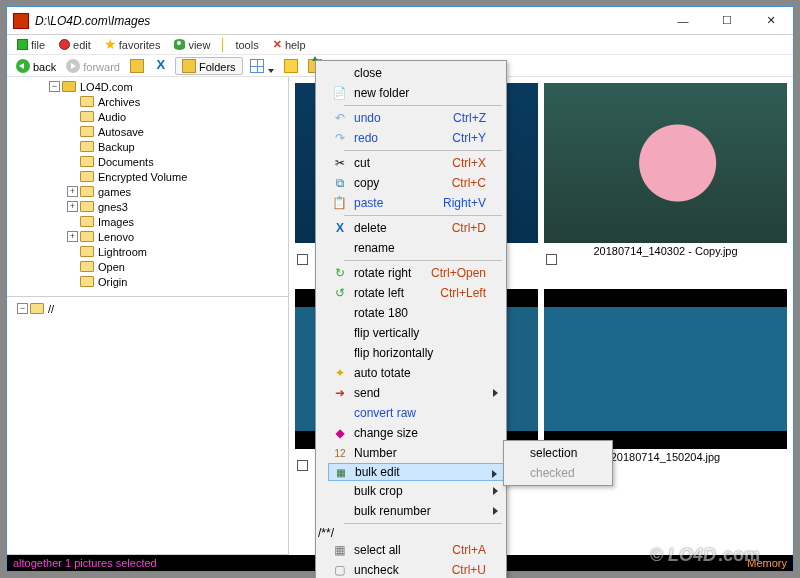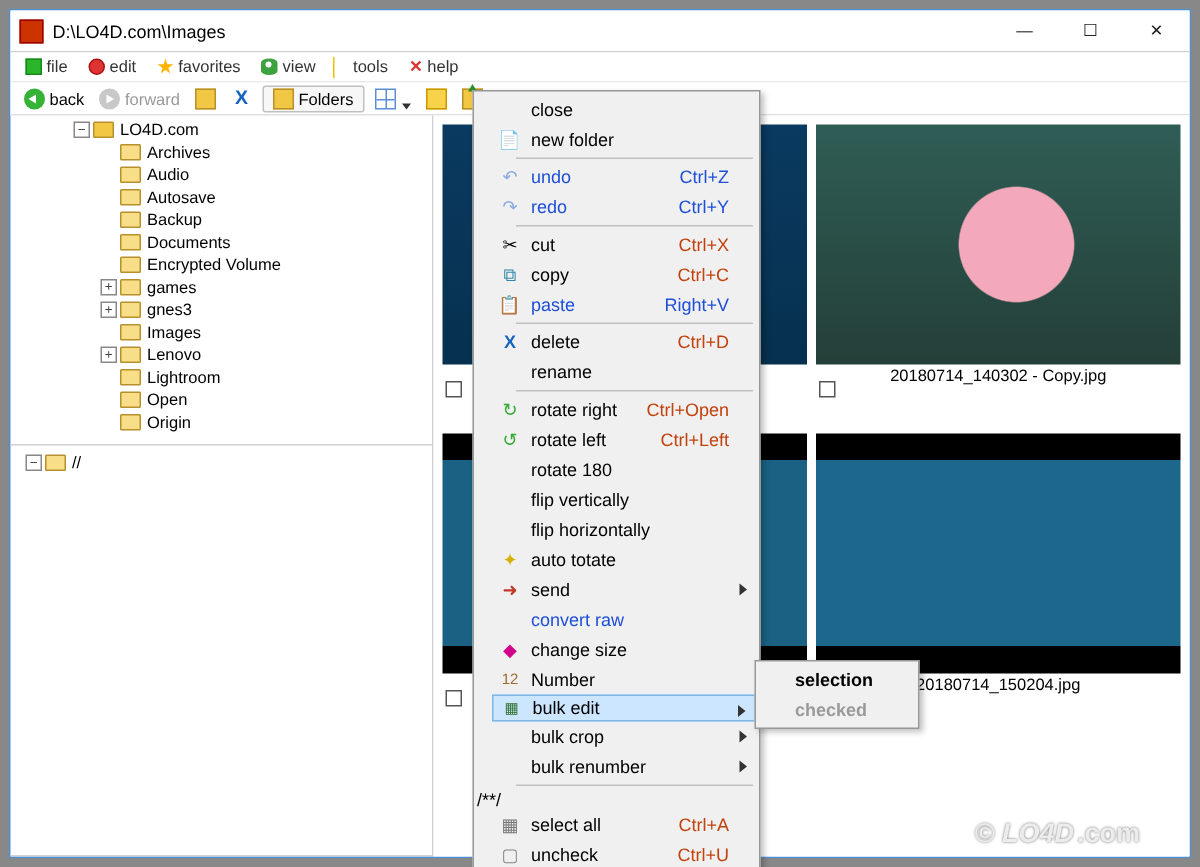--- a/index.html
+++ b/index.html
@@ -4,21 +4,21 @@
 <style>
   * { box-sizing: border-box; }
   html, body { margin:0; padding:0; font-family: "Segoe UI", Tahoma, sans-serif; font-size:11px; color:#000; }
   body { width:800px; height:578px; background:#888; overflow:hidden; position:relative; }
 
   .window { position:absolute; left:6px; top:6px; width:788px; height:566px; background:#fff; border:1px solid #4a90d9; display:flex; flex-direction:column; }
 
   
   .titlebar { height:28px; background:#fff; display:flex; align-items:center; border-bottom:1px solid #d0d0d0; }
   .titlebar .appicon { width:16px; height:16px; margin:0 6px; background:#c30; border:1px solid #900; }
-  .titlebar .title { flex:1; font-size:12px; color:#000; }
+  .titlebar .title { flex:1; font-size:12px; color:#000;font-style:italic; }
   .winbtns { display:flex; }
   .winbtn { width:44px; height:28px; display:flex; align-items:center; justify-content:center; font-family:sans-serif; font-size:11px; color:#222; }
 
   
   .menubar { height:20px; background:#fff; display:flex; align-items:center; gap:6px; padding:0 6px; border-bottom:1px solid #e8e8e8; }
   .menuitem { display:flex; align-items:center; gap:3px; padding:1px 4px; cursor:default; }
   .menuitem .micon { width:11px; height:11px; display:inline-block; }
   .menuitem .micon.green { background:#2ab52a; border:1px solid #178a17; }
   .menuitem .micon.red   { background:#d33; border:1px solid #a11; border-radius:50%; }
   .menuitem .micon.star  { background:#ffb400; clip-path: polygon(50% 0,61% 35%,98% 35%,68% 57%,79% 91%,50% 70%,21% 91%,32% 57%,2% 35%,39% 35%); }
@@ -79,21 +79,21 @@
   .ctxmenu .row { display:flex; align-items:center; height:20px; padding:0 18px 0 2px; position:relative; white-space:nowrap;margin-left:10px; }
   .ctxmenu .row .ic { width:20px; display:flex; align-items:center; justify-content:center; }
   .ctxmenu .row .txt { flex:1; padding-left:4px; }
   .ctxmenu .row .shc { color:#c2410c; font-size:12px; }
   .ctxmenu .row.dis .txt, .ctxmenu .row.dis .shc { color:#1d4ed8; }
   .ctxmenu .row.sel { background:#cde6ff; border:1px solid #7ab6e8; height:18px; }
   .ctxmenu .row.sub::after { content:""; position:absolute; right:6px; top:6px; border-left:5px solid #333; border-top:4px solid transparent; border-bottom:4px solid transparent; }
   .ctxmenu .sep { height:1px; background:#c0c0c0; margin:2px 2px 2px 26px; }
 
   .submenu { position:absolute; left:503px; top:440px; width:110px; background:#f0f0f0; border:1px solid #979797; box-shadow:2px 2px 4px rgba(0,0,0,.25); padding:2px; font-size:12px; }
-  .submenu .srow { height:20px; display:flex; align-items:center; padding:0 8px 0 24px;font-weight:bold; }
+  .submenu .srow { height:20px; display:flex; align-items:center; padding:0 8px 0 24px; }
   .submenu .srow.dis { color:#9a9a9a; }
 
   
   .status { height:16px; background:#000; display:flex; align-items:center; padding:0 6px; }
   .status .sel { color:#ff3bd6; flex:1; }
   .status .mem { color:#ff9a3b; }
 
   .watermark { position:absolute; right:40px; bottom:12px; color:#ddd; font-size:18px; font-style:italic; font-weight:bold; opacity:.55; text-shadow:0 0 2px #000; pointer-events:none;}
   .watermark b { font-style:normal; margin-left:2px;}
 </style>
@@ -274,20 +274,24 @@
         </div>
         <div class="thumbcell">
           <div class="thumb aquarium3"></div>
           <div class="check"></div>
           <div class="caption">20180714_150204.jpg</div>
         </div>
       </div>
     </div>
   </div>
 
+  <div class="status">
+    <span class="sel">altogether 1 pictures selected</span>
+    <span class="mem">Memory</span>
+  </div>
 
 </div>
 
 <div class="ctxmenu">
   <div class="row">
       <span class="ic"></span>
       <span class="txt">close</span>
     </div>
   <div class="row">
       <span class="ic">📄</span>

